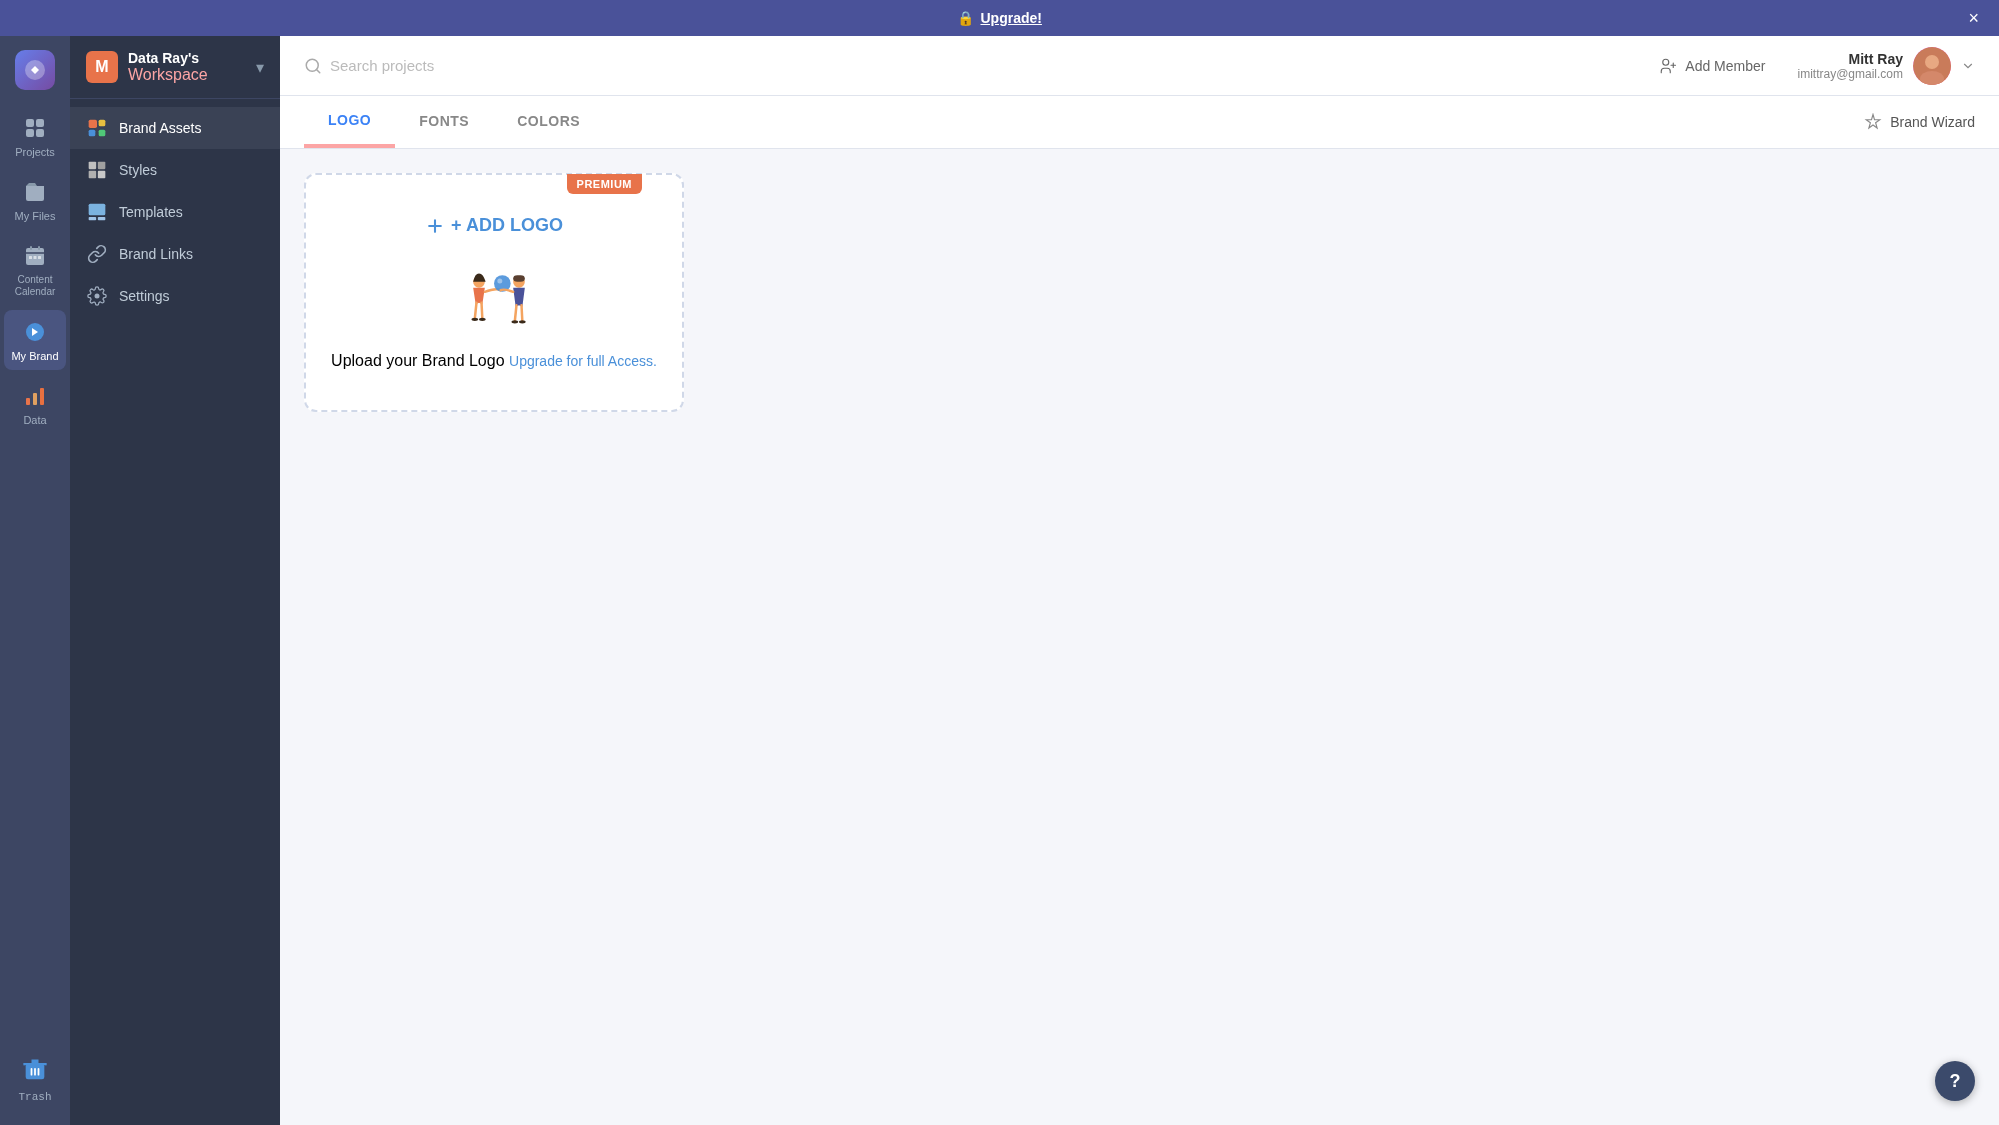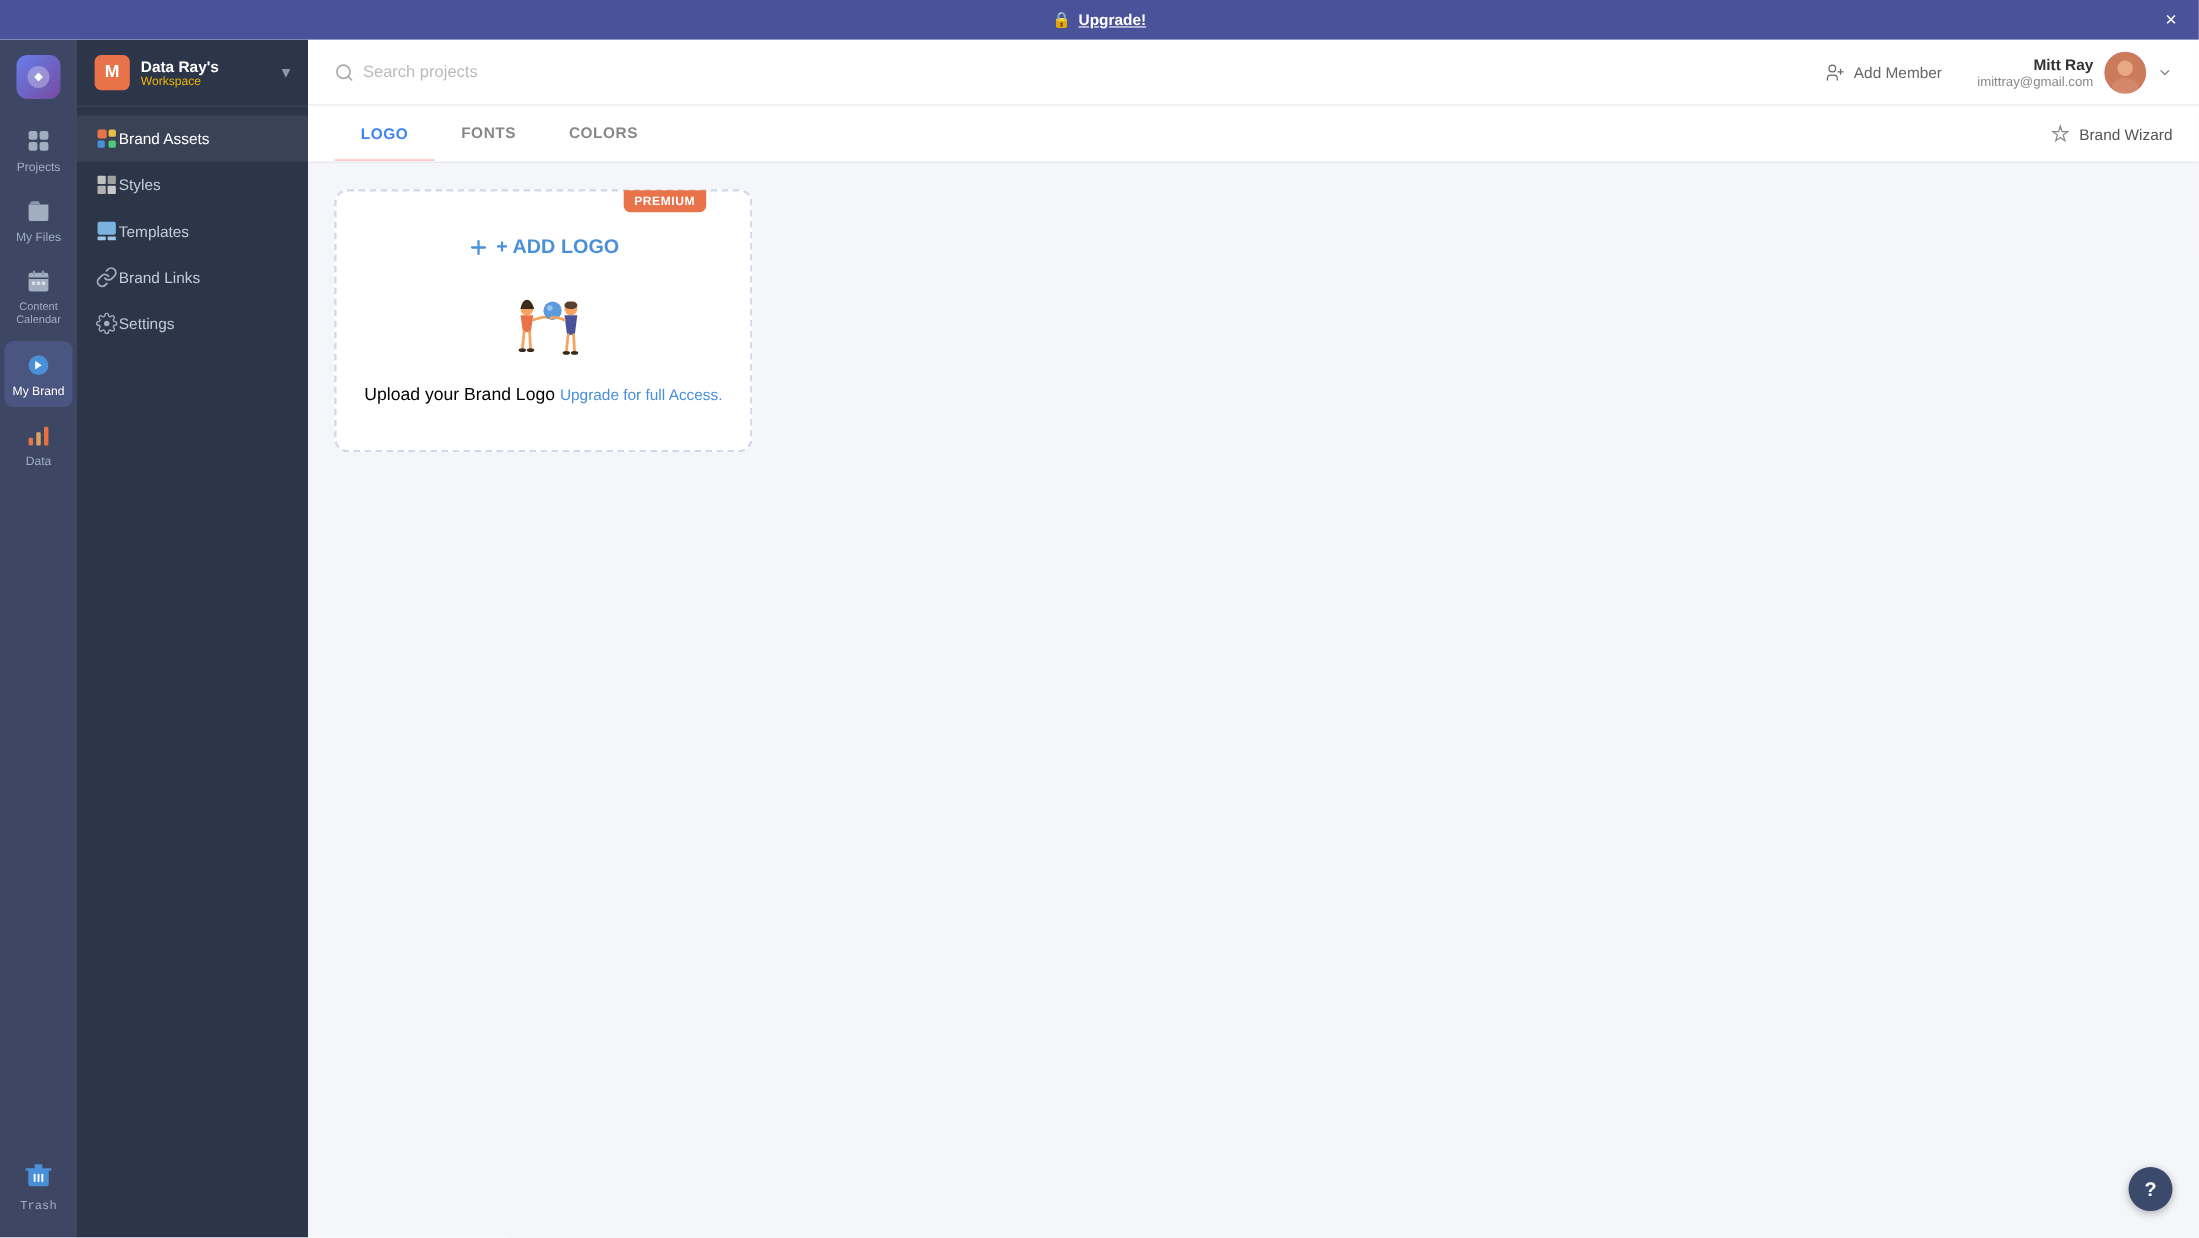--- a/index.html
+++ b/index.html
@@ -106,28 +106,28 @@
       background: #e8734a;
       border-radius: 6px;
       display: flex;
       align-items: center;
       justify-content: center;
       color: #fff;
       font-weight: bold;
       font-size: 16px;
     }
     .workspace-name { color: #fff; font-size: 14px; font-weight: 600; }
-    .workspace-sub { color: #eab308; font-size: 11px; }
+    .workspace-sub { color: #fca5a5; font-size: 16px; text-align: right; }
     .workspace-chevron { color: #8899aa; margin-left: auto; }
 
     .nav-items { padding: 8px 0; }
     .nav-item {
       display: flex;
       align-items: center;
-      gap: 0;
+      gap: 11px;
       padding: 10px 16px;
       cursor: pointer;
       color: #c0ccd8;
       font-size: 14px;
       border-radius: 0;
     }
     .nav-item.active { background: #3a4255; color: #fff; }
     .nav-item .nav-icon {
       width: 22px;
       height: 22px;
@@ -219,21 +219,21 @@
       padding: 16px 24px;
       font-size: 14px;
       font-weight: 600;
       color: #888;
       cursor: pointer;
       border-bottom: 3px solid transparent;
       letter-spacing: 0.5px;
     }
     .tab.active {
       color: #3b82f6;
-      border-bottom: 1px solid #fca5a5;
+      border-bottom: 4px solid #fca5a5;
     }
     .brand-wizard-btn {
       position: absolute;
       right: 24px;
       top: 50%;
       transform: translateY(-50%);
       display: flex;
       align-items: center;
       gap: 8px;
       color: #555;

